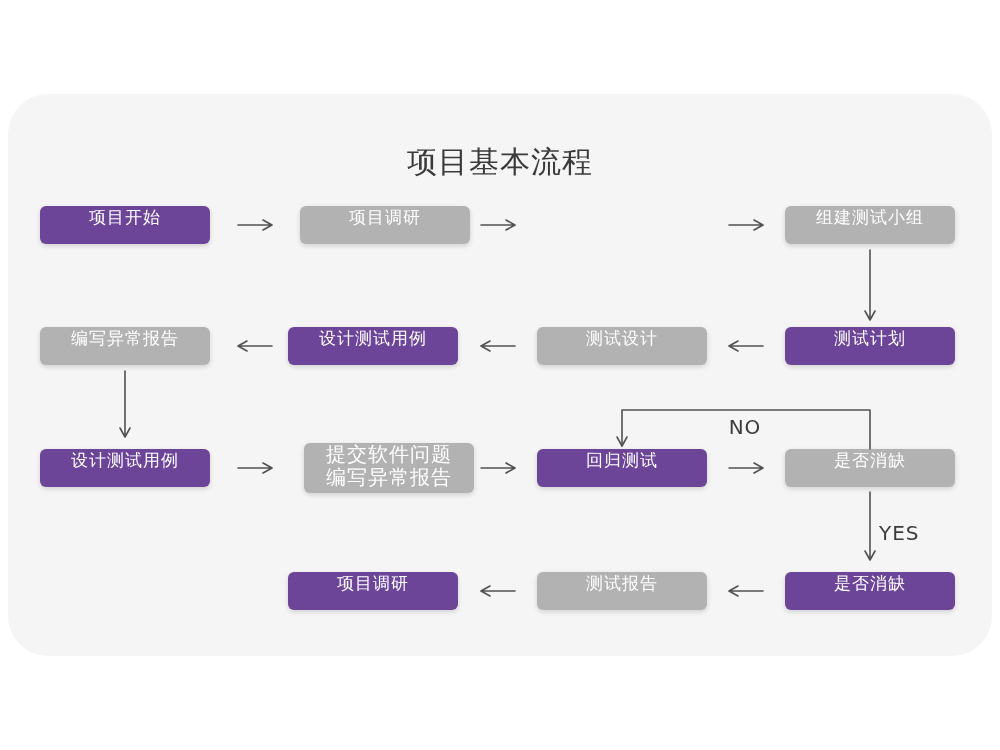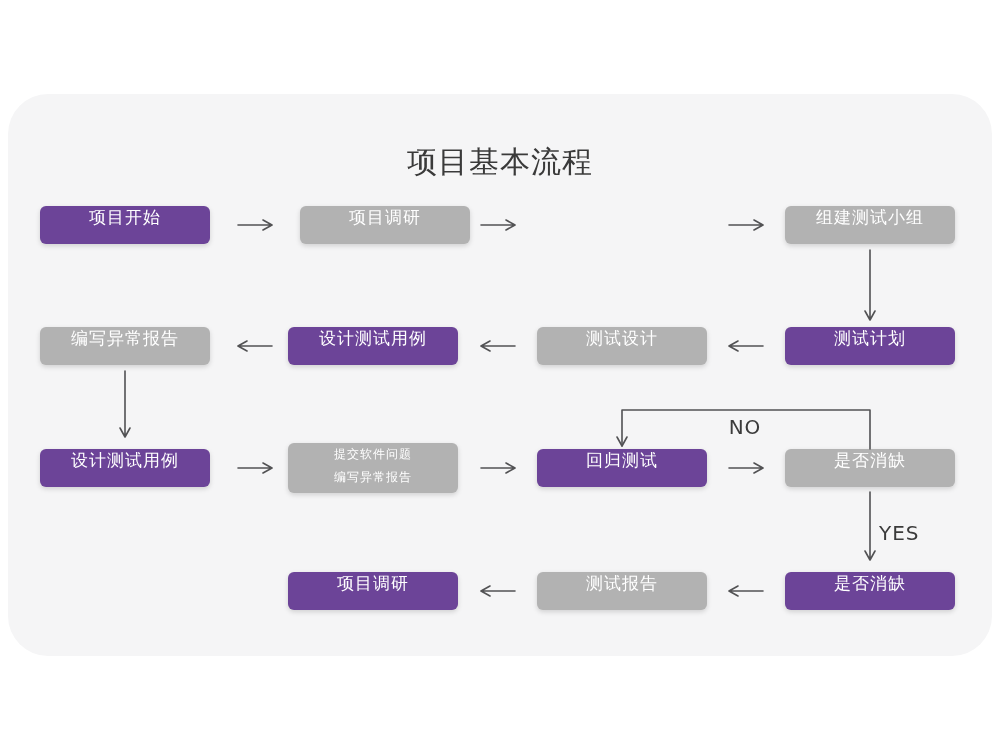--- a/index.html
+++ b/index.html
@@ -48,21 +48,21 @@
     color: #ffffff;
     font-size: 17px;
     line-height: 23px;
     letter-spacing: 1px;
     box-shadow: 0 2px 5px rgba(0,0,0,0.15);
     box-sizing: border-box;
     text-align: center;
   }
   .node.purple { background: #6c4498; }
   .node.gray   { background: #b2b2b2; }
-  .node.tall   { height: 50px; font-size: 12px; }
+  .node.tall   { height: 50px; font-size: 20px; margin-left: 16px; }
   svg.arrows {
     position: absolute;
     left: 0;
     top: 0;
     width: 1000px;
     height: 750px;
     pointer-events: none;
   }
   svg.arrows path, svg.arrows polyline {
     fill: none;

